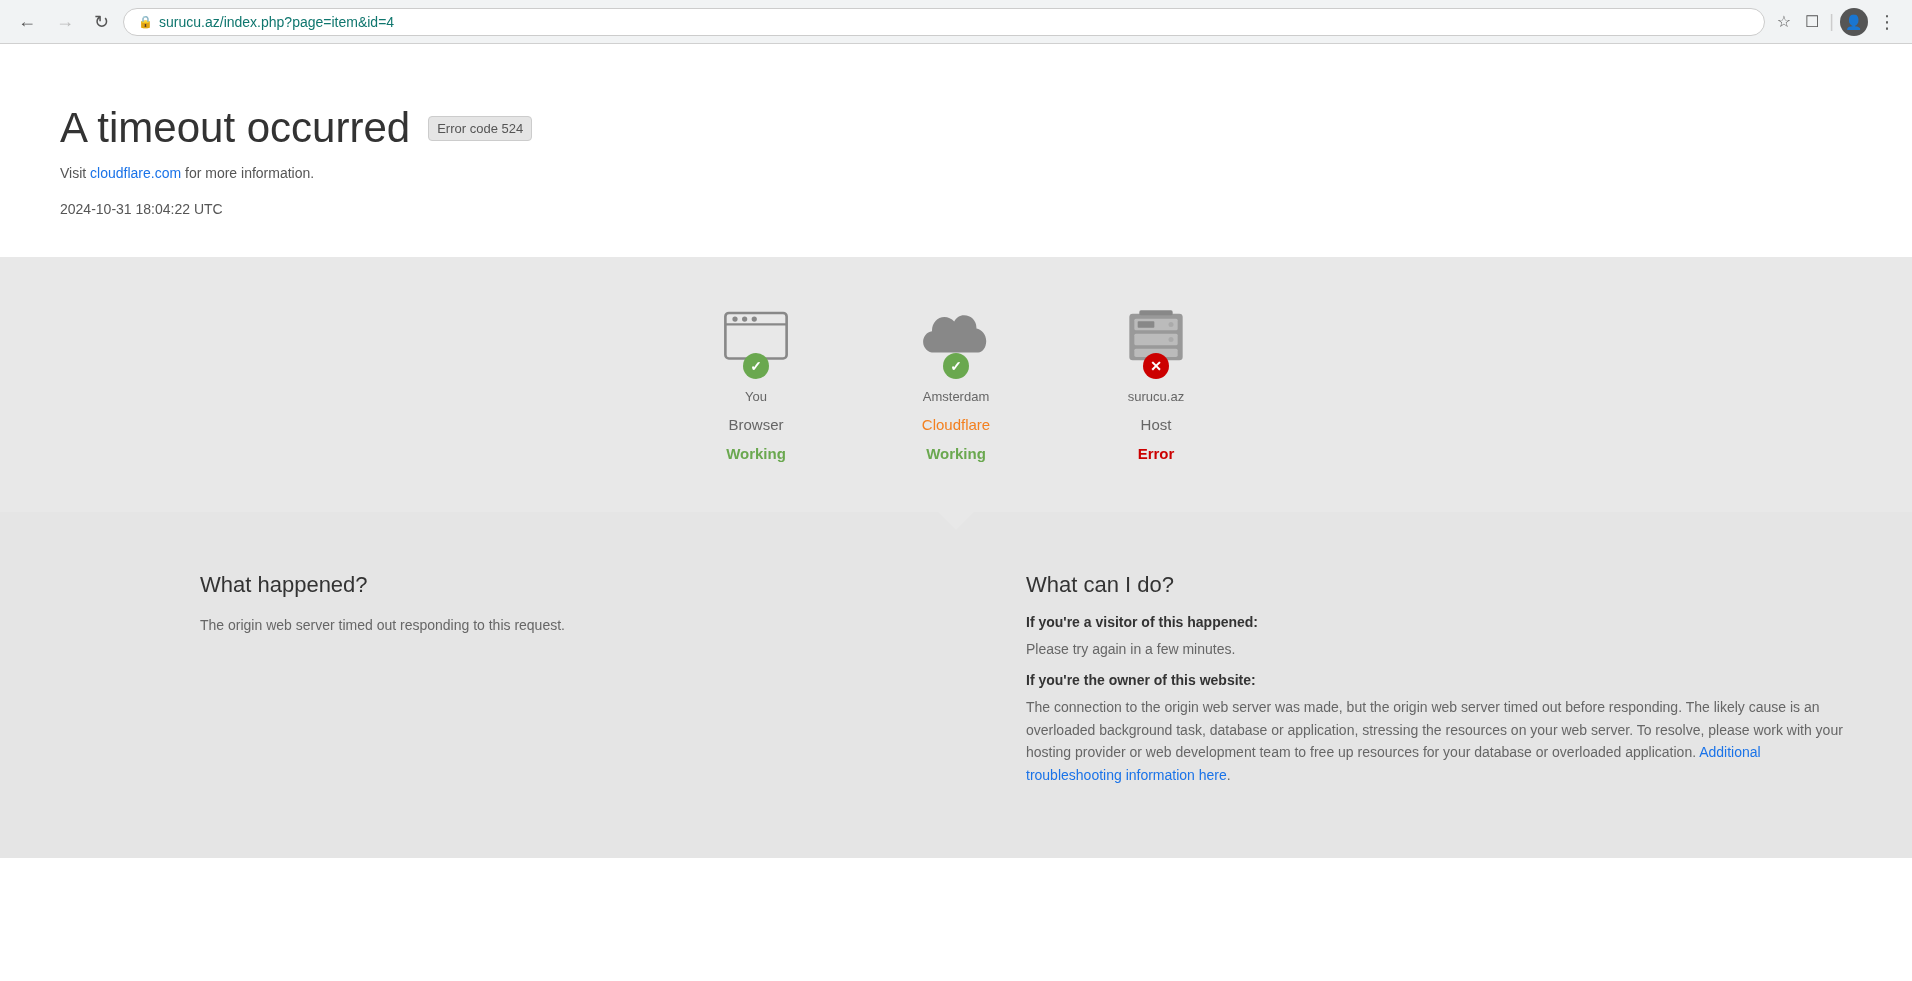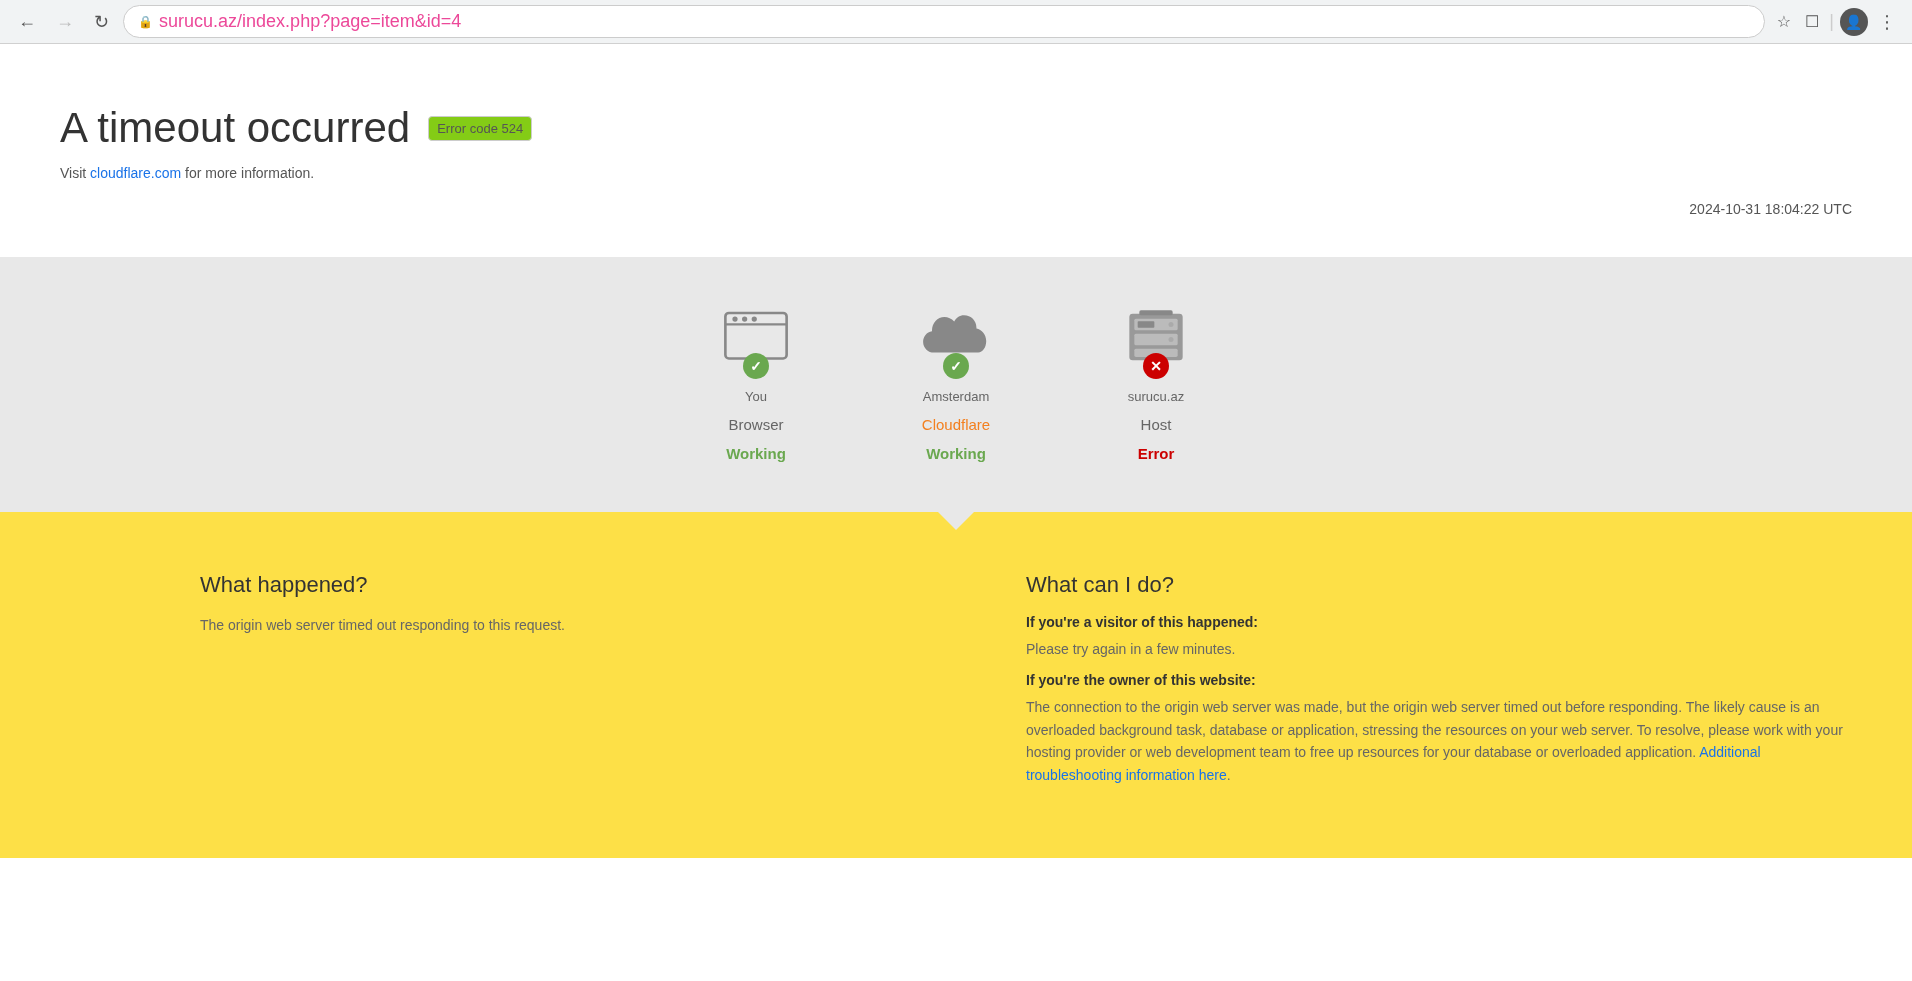--- a/index.html
+++ b/index.html
@@ -30,21 +30,21 @@
       background: #fff;
       border: 1px solid #ccc;
       border-radius: 20px;
       padding: 5px 14px;
       font-size: 13px;
       color: #333;
       display: flex;
       align-items: center;
       gap: 6px;
     }
-    .address-text { font-size: 18px; color: #ec4899; }
+    .address-text { font-size: 14px; color: #0f766e; }
     .toolbar-right {
       display: flex;
       align-items: center;
       gap: 6px;
     }
     .toolbar-icon {
       background: none;
       border: none;
       cursor: pointer;
       font-size: 16px;
@@ -87,41 +87,40 @@
     .error-title {
       font-size: 42px;
       font-weight: 300;
       color: #333;
       display: flex;
       align-items: center;
       gap: 18px;
       margin-bottom: 13px;
     }
     .error-code-badge {
-      background: #84cc16;
+      background: #e5e5e5;
       border: 1px solid #ccc;
       border-radius: 4px;
       font-size: 13px;
       padding: 4px 8px;
       color: #555;
       font-weight: 400;
     }
     .error-visit-text {
       font-size: 14px;
       color: #555;
       margin-bottom: 20px;
     }
     .error-visit-text a {
       color: #1a73e8;
       text-decoration: none;
     }
     .error-timestamp {
       font-size: 14px;
       color: #555;
-      text-align: right;
     }
 
     
     .status-bar {
       background: #e8e8e8;
       padding: 40px 0 50px 0;
       display: flex;
       justify-content: center;
       gap: 120px;
       position: relative;
@@ -202,21 +201,21 @@
       height: 0;
       border-left: 20px solid transparent;
       border-right: 20px solid transparent;
       border-top: 20px solid #e8e8e8;
     }
 
     
     .info-section {
       padding: 60px 60px 60px 200px;
       display: flex;
-      background: #fde047;
+      background: #e5e5e5;
     }
     .info-column {
       flex: 1;
     }
     .info-title {
       font-size: 22px;
       font-weight: 500;
       color: #333;
       margin-bottom: 16px;
     }

